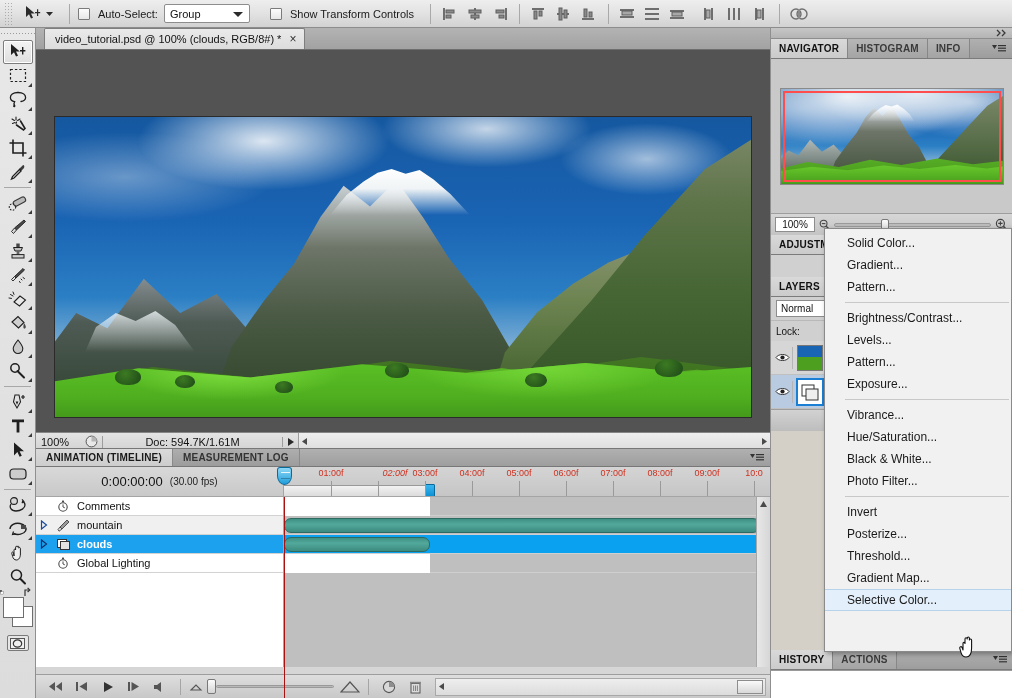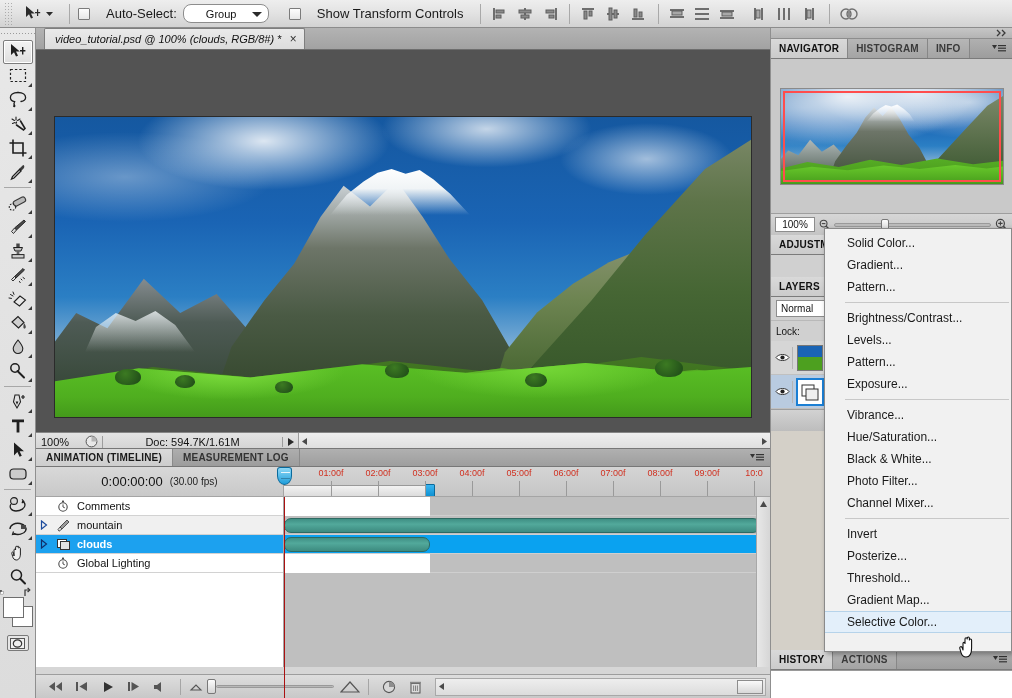--- a/index.html
+++ b/index.html
@@ -29,27 +29,27 @@
   .tool-preview {
     width: 44px; height: 24px; margin-left: 4px;
     display: flex; align-items: center; justify-content: center; gap: 3px;
   }
   .ob-sep { width: 1px; height: 20px; background: #a9a9a9; margin: 0 8px; }
   .chk {
     width: 12px; height: 12px; border: 1px solid #7b7b7b;
     background: linear-gradient(to bottom,#fdfdfd,#e7e7e7); display: inline-block;
     vertical-align: middle; border-radius: 1px;
   }
-  .ob-label { margin-left: 16px; color: #1a1a1a; font-size: 13px; }
+  .ob-label { margin-left: 8px; color: #1a1a1a; font-size: 11px; }
   .ob-item { display: flex; align-items: center; }
   .combo {
     margin-left: 6px; height: 19px; width: 86px;
     background: #fff; border: 1px solid #8d8d8d;
-    display: flex; align-items: center; padding-left: 22px;
-    font-size: 11px; color: #111; position: relative; border-radius: 8px;
+    display: flex; align-items: center; padding-left: 5px;
+    font-size: 11px; color: #111; position: relative; border-radius: 2px;
   }
   .combo .arrow {
     position: absolute; right: 6px; top: 50%;
     width: 0; height: 0; margin-top: -2px;
     border-left: 5px solid transparent; border-right: 5px solid transparent;
     border-top: 5px solid #2b2b2b;
   }
   .align-group { display: flex; align-items: center; gap: 3px; }
   .abtn {
     width: 22px; height: 22px; display: flex; align-items: center; justify-content: center;
@@ -110,21 +110,21 @@
     height: 22px; background: linear-gradient(to bottom,#b3b3b3,#a2a2a2);
     border-bottom: 1px solid #6e6e6e; display: flex; align-items: flex-end;
     padding-left: 8px;
   }
   .doc-tab {
     height: 21px; display: flex; align-items: center; gap: 8px;
     padding: 0 8px 0 10px;
     background: linear-gradient(to bottom,#eaeaea,#dcdcdc);
     border: 1px solid #7e7e7e; border-bottom: none;
     font-size: 11px; color: #111;
-    border-top-left-radius: 2px; border-top-right-radius: 2px; font-style: italic;
+    border-top-left-radius: 2px; border-top-right-radius: 2px;
   }
   .tab-close { font-size: 12px; color: #333; line-height: 1; }
   .canvas-wrap {
     position: relative; width: 734px; height: 382px;
     background: #535353; overflow: hidden;
   }
   .canvas {
     position: absolute; left: 18px; top: 66px;
     width: 698px; height: 302px;
     border: 1px solid #2b2b2b;
@@ -818,21 +818,21 @@
           <span class="tc">0:00:00:00</span>
           <span class="fps">(30.00 fps)</span>
         </div>
         <div class="tl-ruler">
           <div class="workbar" style="width:146px;"></div>
           <div class="wa-handle" style="left:141px;"></div>
 
           <div class="tick" style="left:47px;"></div>
             <div class="tick-label" style="left:47px;">01:00f</div>
           <div class="tick" style="left:94px;"></div>
-            <div class="tick-label" style="left:94px;">02:00f</div>
+            <div class="tick-label" style="left:111px;font-style:italic;">02:00f</div>
           <div class="tick" style="left:141px;"></div>
             <div class="tick-label" style="left:141px;">03:00f</div>
           <div class="tick" style="left:188px;"></div>
             <div class="tick-label" style="left:188px;">04:00f</div>
           <div class="tick" style="left:235px;"></div>
             <div class="tick-label" style="left:235px;">05:00f</div>
           <div class="tick" style="left:282px;"></div>
             <div class="tick-label" style="left:282px;">06:00f</div>
           <div class="tick" style="left:329px;"></div>
             <div class="tick-label" style="left:329px;">07:00f</div>
@@ -1149,21 +1149,20 @@
     <div class="msep"></div>
     <div class="mi">Brightness/Contrast...</div>
     <div class="mi">Levels...</div>
     <div class="mi">Pattern...</div>
     <div class="mi">Exposure...</div>
     <div class="msep"></div>
     <div class="mi">Vibrance...</div>
     <div class="mi">Hue/Saturation...</div>
     <div class="mi">Black &amp; White...</div>
     <div class="mi">Photo Filter...</div>
-    <div class="mi">Channel Mixer...</div>
     <div class="msep"></div>
     <div class="mi">Invert</div>
     <div class="mi">Posterize...</div>
     <div class="mi">Threshold...</div>
     <div class="mi">Gradient Map...</div>
     <div class="mi hl">Selective Color...</div>
   </div>
 
   <div class="cursor">
     <svg width="26" height="28" viewBox="0 0 26 28">

